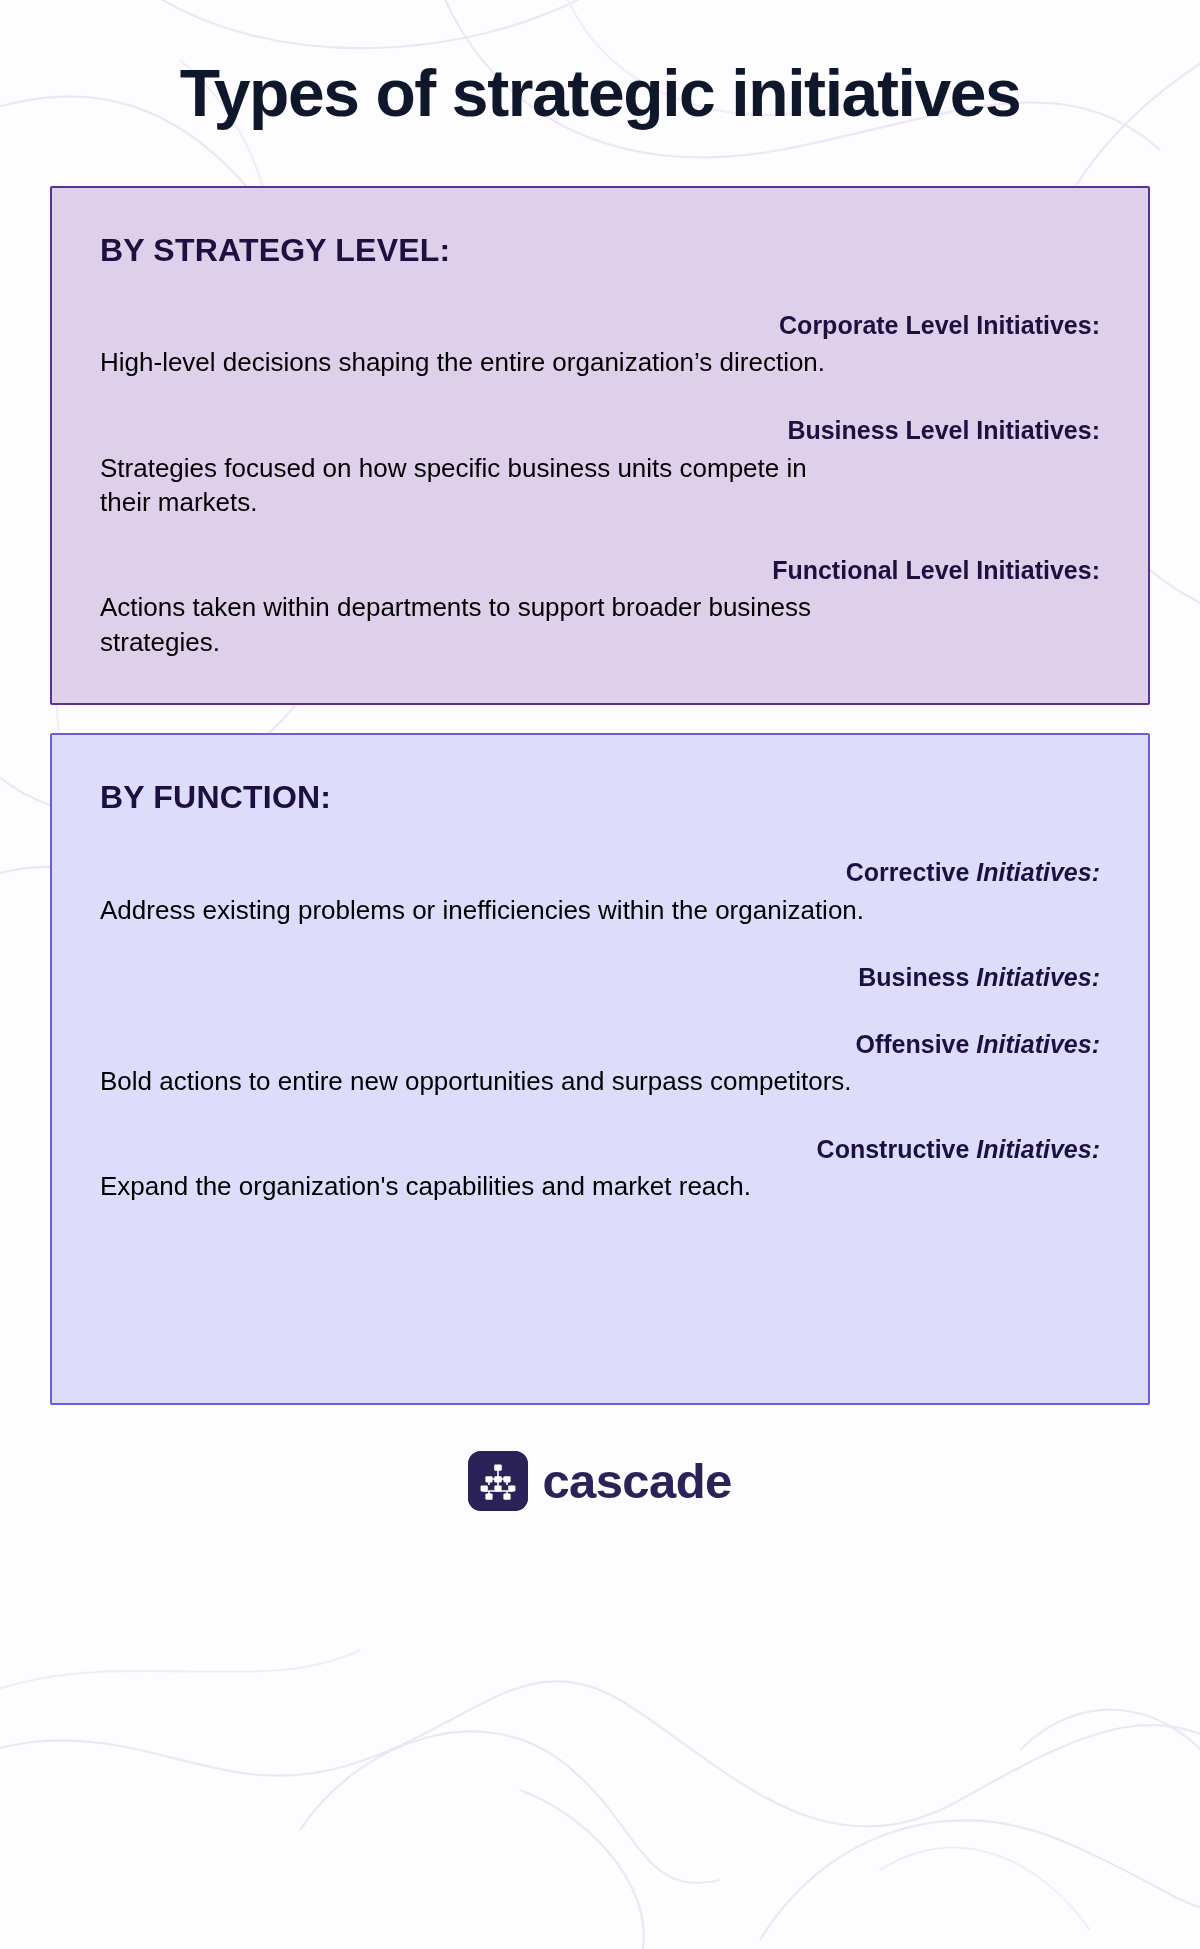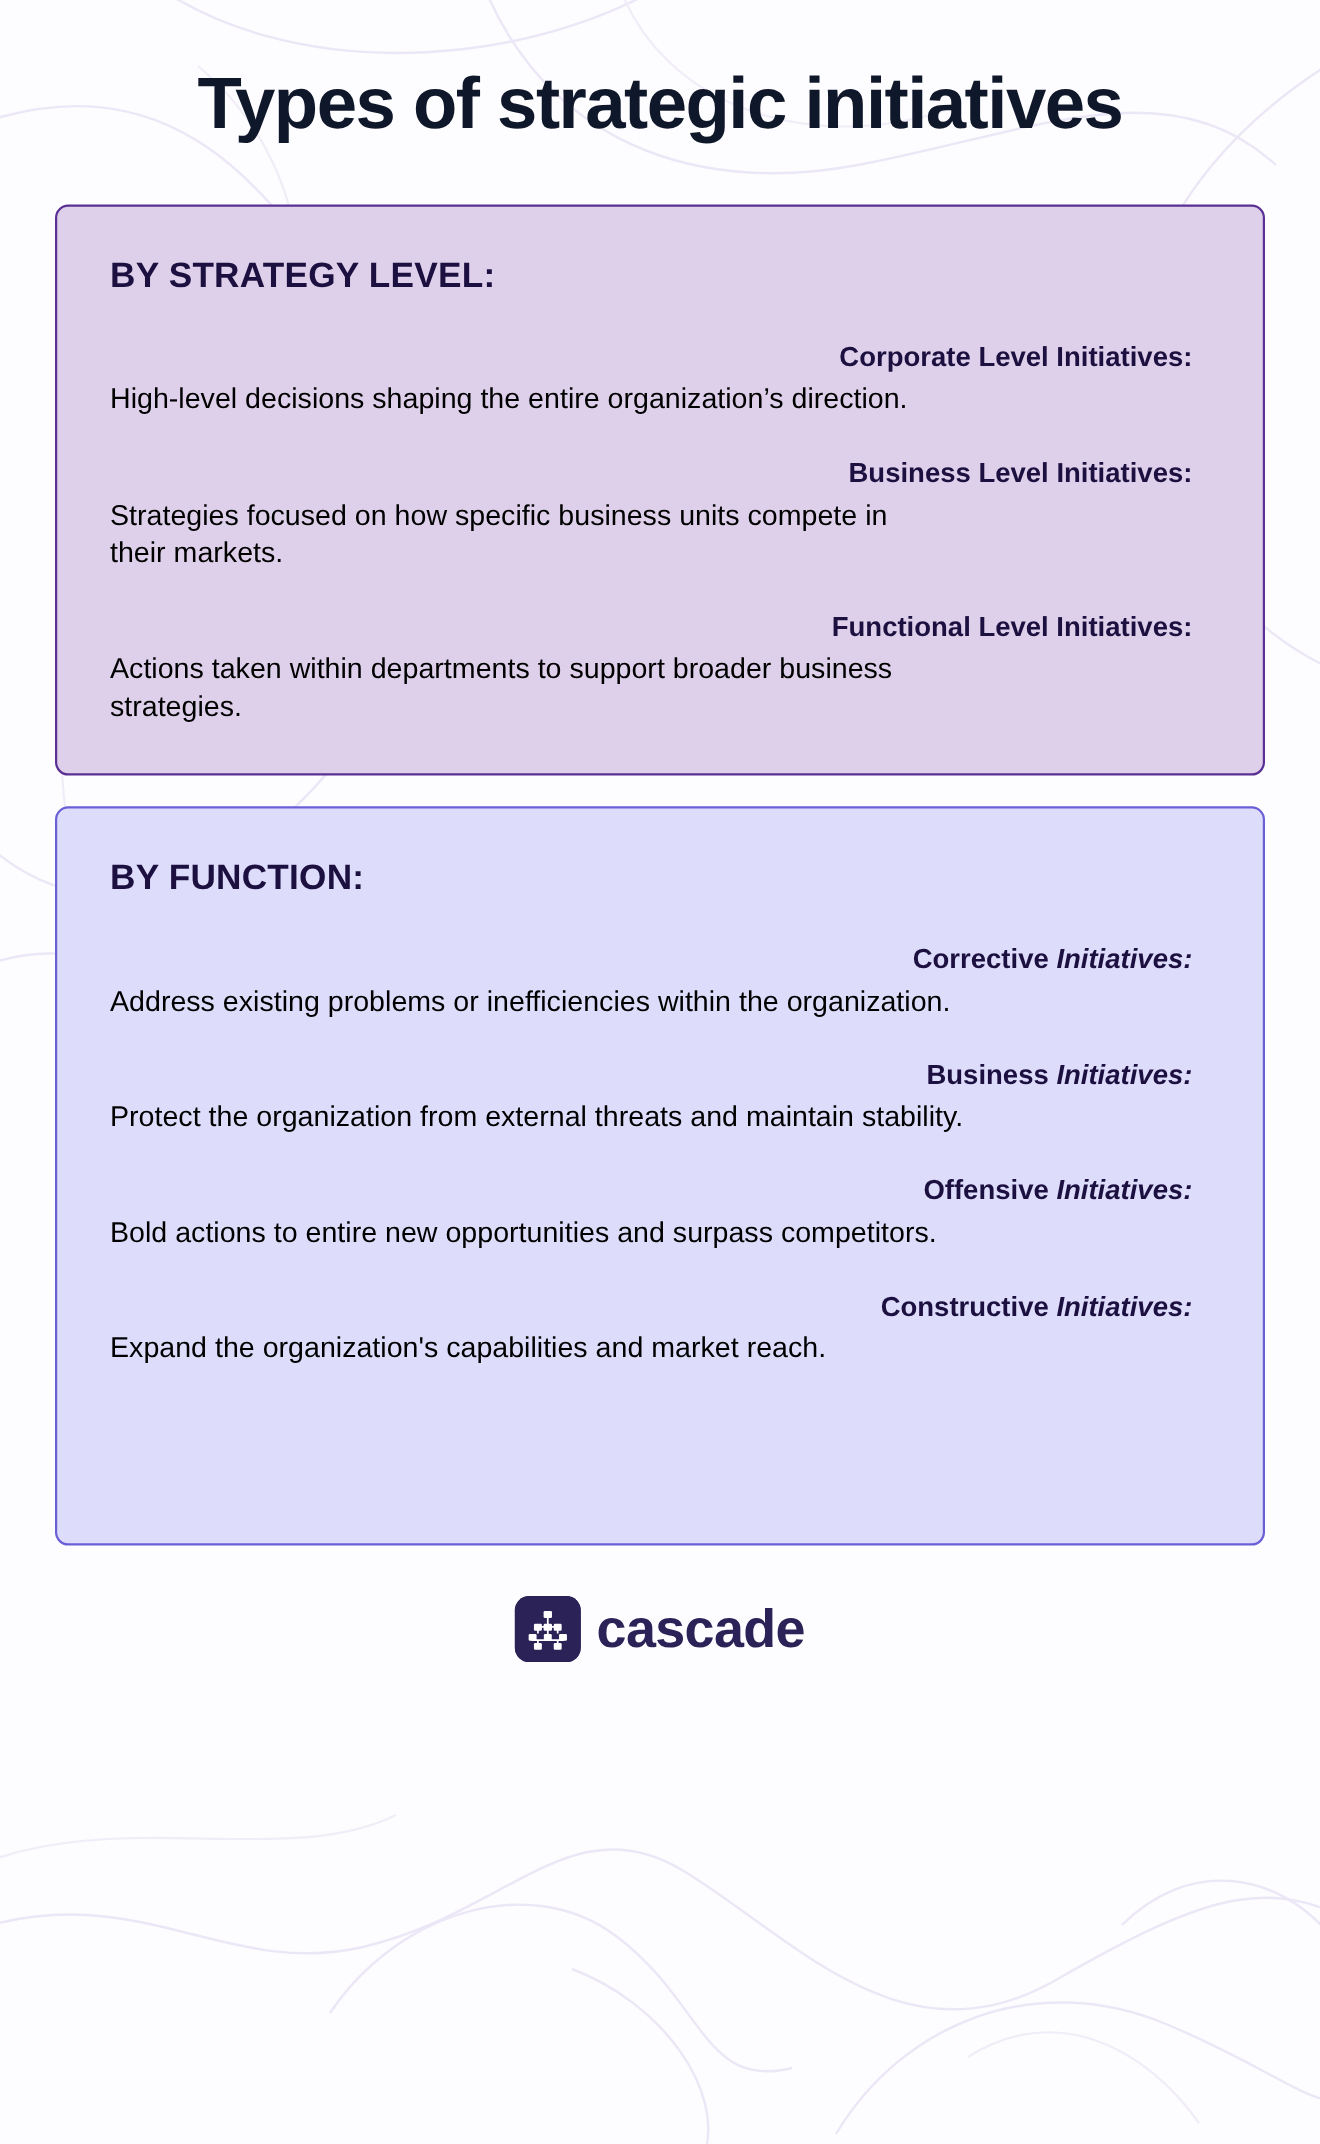--- a/index.html
+++ b/index.html
@@ -41,23 +41,23 @@
     font-size: 66px;
     line-height: 1.09;
     font-weight: 700;
     letter-spacing: -1.4px;
     color: #0f172a;
     font-family: "Liberation Sans", sans-serif;
   }
 
   
   .card {
-    border-radius: 12px;
+    border-radius: 2px;
     border: 2px solid #6b3fa0;
-    padding: 44px 64px 44px 48px;
+    padding: 44px 48px 44px 48px;
   }
 
   .card--strategy {
     background: #ded0ea;
     border-color: #5b2f93;
     margin-top: 56px;
     min-height: 508px;
   }
 
   .card--function {
@@ -186,21 +186,20 @@
       <div class="entry-term">
         <span>Corrective </span><span class="ital">Initiatives:</span>
       </div>
       <div class="entry-desc">Address existing problems or inefficiencies within the organization.</div>
     </div>
 
     <div class="entry">
       <div class="entry-term">
         <span>Business </span><span class="ital">Initiatives:</span>
       </div>
-      <div class="entry-desc">Protect the organization from external threats and maintain stability.</div>
     </div>
 
     <div class="entry">
       <div class="entry-term">
         <span>Offensive </span><span class="ital">Initiatives:</span>
       </div>
       <div class="entry-desc">Bold actions to entire new opportunities and surpass competitors.</div>
     </div>
 
     <div class="entry">

